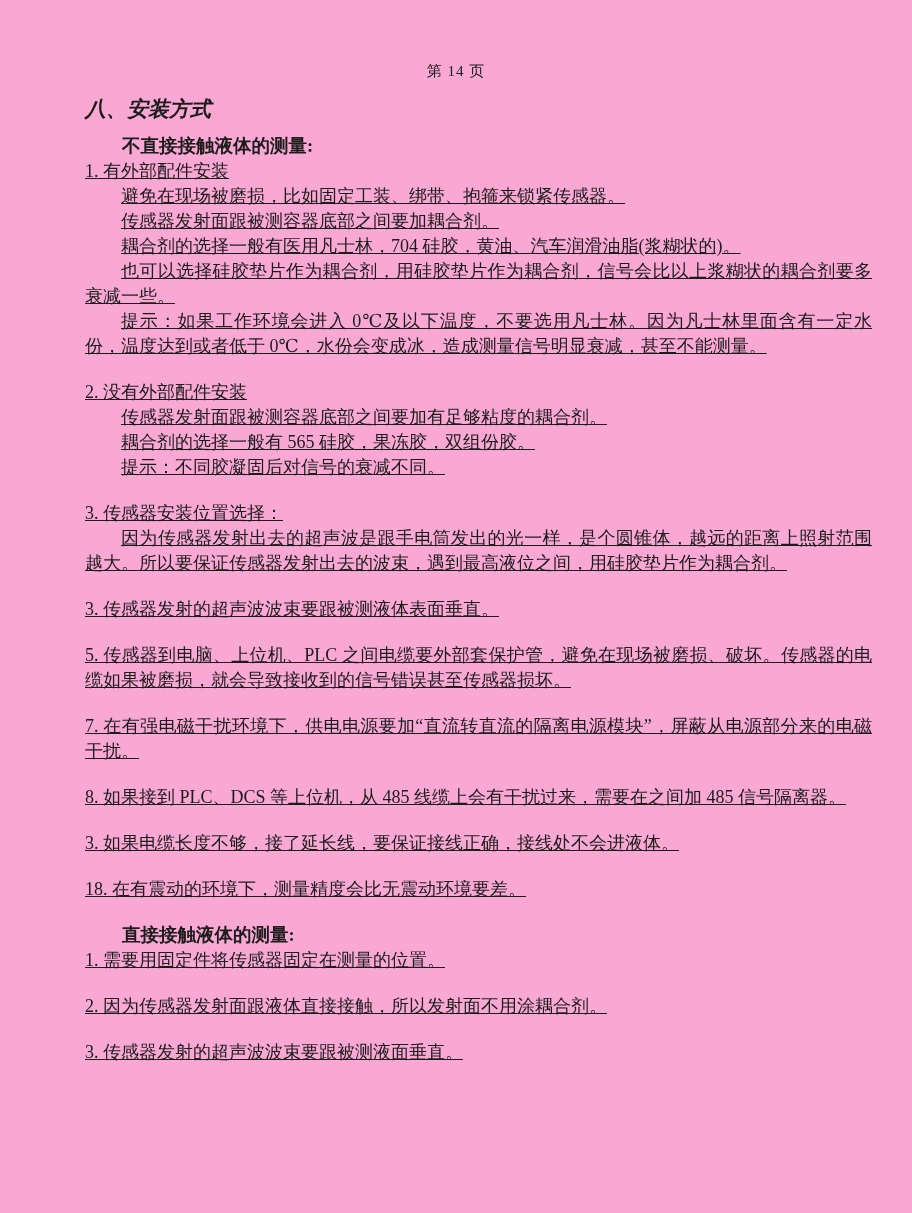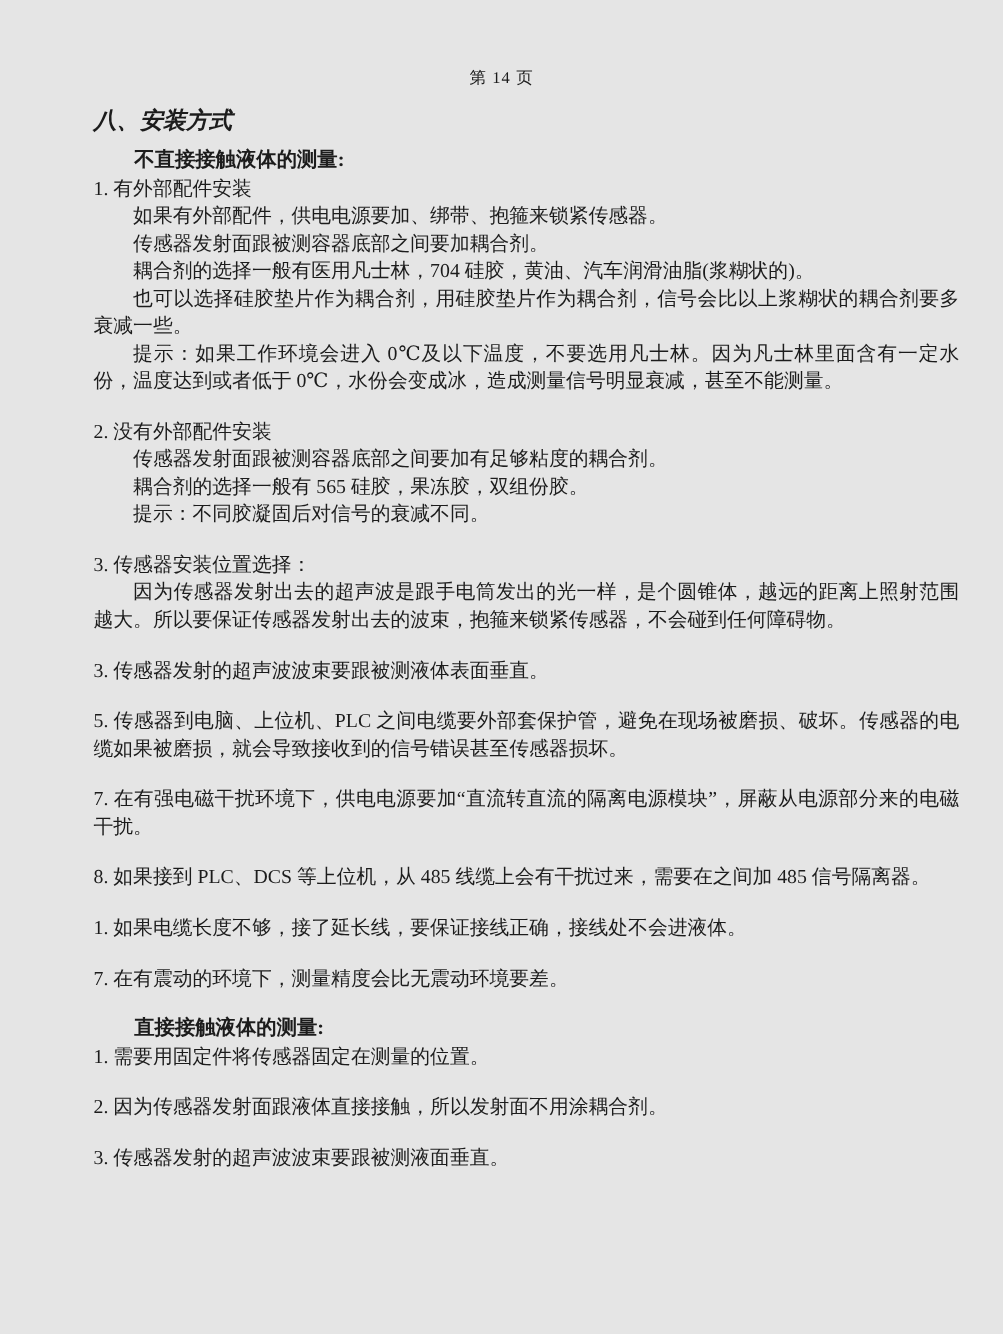--- a/index.html
+++ b/index.html
@@ -4,21 +4,21 @@
 <style>
   html, body {
     margin: 0;
     padding: 0;
     background: #ffffff;
   }
   .page {
     position: relative;
     width: 912px;
     height: 1213px;
-    background: #e5e5e5;
+    background: #f9a8d4;
     overflow: hidden;
     font-family: "Liberation Serif", "DejaVu Serif", serif;
     color: #1c1c1c;
   }
   .page-header {
     padding-top: 62px;
     text-align: center;
     font-size: 15px;
     letter-spacing: 1px;
     line-height: 18px;
@@ -38,20 +38,21 @@
   }
   .section-heading {
     margin: 0;
     font-size: 18.5px;
     font-weight: bold;
     line-height: 25px;
     text-indent: 2em;
   }
   .doc-item {
     margin: 0 0 21px 0;
+    text-decoration: underline;
   }
   .doc-item:last-child {
     margin-bottom: 21px;
   }
   .para {
     margin: 0;
     font-size: 18px;
     line-height: 25px;
     text-align: justify;
   }
@@ -65,53 +66,53 @@
 <div class="page">
   <div class="page-header">第 14 页</div>
 
   <h1 class="doc-title">八、安装方式</h1>
 
   <main class="document-body">
       <section class="doc-section">
         <p class="section-heading">不直接接触液体的测量:</p>
         <div class="doc-item">
           <p class="para plain">1. 有外部配件安装</p>
-          <p class="para indent">如果有外部配件，供电电源要加、绑带、抱箍来锁紧传感器。</p>
+          <p class="para indent">避免在现场被磨损，比如固定工装、绑带、抱箍来锁紧传感器。</p>
           <p class="para indent">传感器发射面跟被测容器底部之间要加耦合剂。</p>
           <p class="para indent">耦合剂的选择一般有医用凡士林，704 硅胶，黄油、汽车润滑油脂(浆糊状的)。</p>
           <p class="para indent">也可以选择硅胶垫片作为耦合剂，用硅胶垫片作为耦合剂，信号会比以上浆糊状的耦合剂要多衰减一些。</p>
           <p class="para indent">提示：如果工作环境会进入 0℃及以下温度，不要选用凡士林。因为凡士林里面含有一定水份，温度达到或者低于 0℃，水份会变成冰，造成测量信号明显衰减，甚至不能测量。</p>
         </div>
         <div class="doc-item">
           <p class="para plain">2. 没有外部配件安装</p>
           <p class="para indent">传感器发射面跟被测容器底部之间要加有足够粘度的耦合剂。</p>
           <p class="para indent">耦合剂的选择一般有 565 硅胶，果冻胶，双组份胶。</p>
           <p class="para indent">提示：不同胶凝固后对信号的衰减不同。</p>
         </div>
         <div class="doc-item">
           <p class="para plain">3. 传感器安装位置选择：</p>
-          <p class="para indent">因为传感器发射出去的超声波是跟手电筒发出的光一样，是个圆锥体，越远的距离上照射范围越大。所以要保证传感器发射出去的波束，抱箍来锁紧传感器，不会碰到任何障碍物。</p>
+          <p class="para indent">因为传感器发射出去的超声波是跟手电筒发出的光一样，是个圆锥体，越远的距离上照射范围越大。所以要保证传感器发射出去的波束，遇到最高液位之间，用硅胶垫片作为耦合剂。</p>
         </div>
         <div class="doc-item">
           <p class="para plain">3. 传感器发射的超声波波束要跟被测液体表面垂直。</p>
         </div>
         <div class="doc-item">
           <p class="para plain">5. 传感器到电脑、上位机、PLC 之间电缆要外部套保护管，避免在现场被磨损、破坏。传感器的电缆如果被磨损，就会导致接收到的信号错误甚至传感器损坏。</p>
         </div>
         <div class="doc-item">
           <p class="para plain">7. 在有强电磁干扰环境下，供电电源要加“直流转直流的隔离电源模块”，屏蔽从电源部分来的电磁干扰。</p>
         </div>
         <div class="doc-item">
           <p class="para plain">8. 如果接到 PLC、DCS 等上位机，从 485 线缆上会有干扰过来，需要在之间加 485 信号隔离器。</p>
         </div>
         <div class="doc-item">
-          <p class="para plain">1. 如果电缆长度不够，接了延长线，要保证接线正确，接线处不会进液体。</p>
+          <p class="para plain">3. 如果电缆长度不够，接了延长线，要保证接线正确，接线处不会进液体。</p>
         </div>
         <div class="doc-item">
-          <p class="para plain">7. 在有震动的环境下，测量精度会比无震动环境要差。</p>
+          <p class="para plain">18. 在有震动的环境下，测量精度会比无震动环境要差。</p>
         </div>
       </section>
       <section class="doc-section">
         <p class="section-heading">直接接触液体的测量:</p>
         <div class="doc-item">
           <p class="para plain">1. 需要用固定件将传感器固定在测量的位置。</p>
         </div>
         <div class="doc-item">
           <p class="para plain">2. 因为传感器发射面跟液体直接接触，所以发射面不用涂耦合剂。</p>
         </div>

